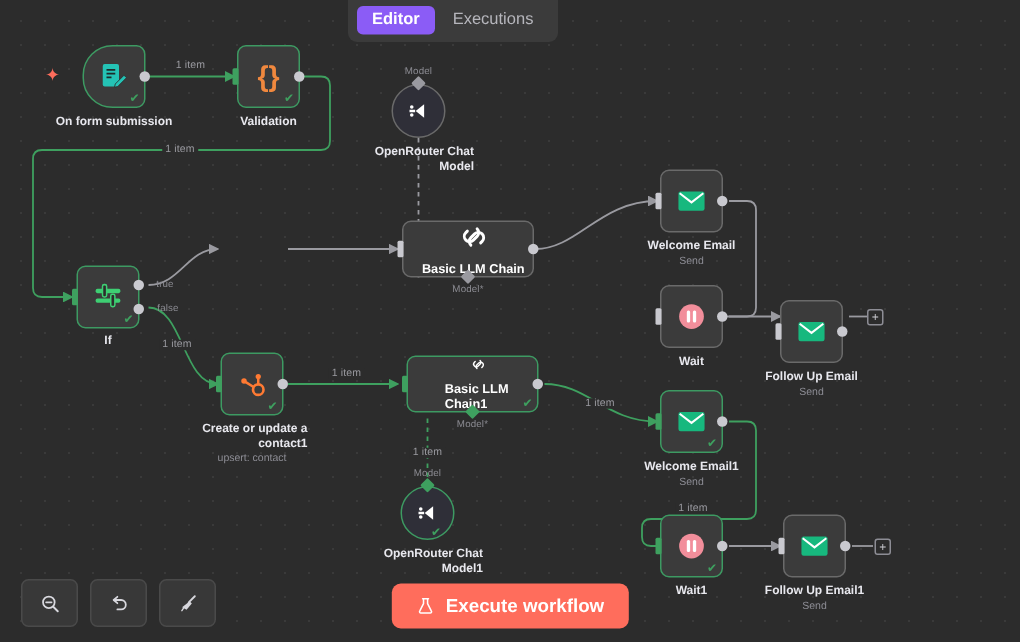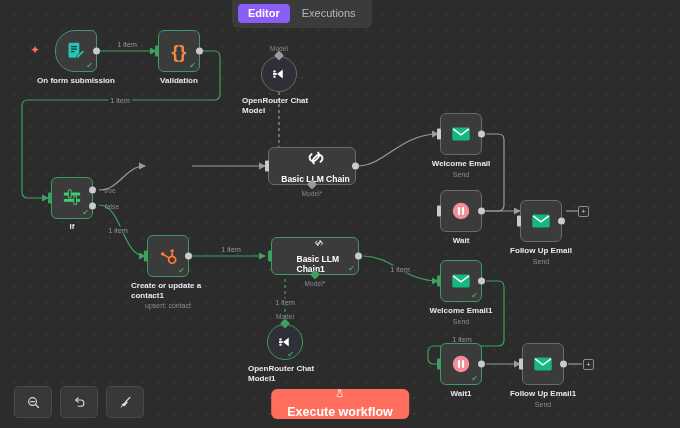--- a/index.html
+++ b/index.html
@@ -57,21 +57,21 @@
   }
   .box.ok{border-color:#3d9a62;}
   .box.wide{width:88px;height:38px;justify-content:flex-start;padding-left:7px;gap:6px;flex-direction:column;}
   .box.trigger{border-top-left-radius:20px;border-bottom-left-radius:20px;}
   .check{
     position:absolute;right:3px;bottom:1px;
     font-size:8px;color:#3ea05f;line-height:1;
   }
   .nlabel{
     position:absolute;left:50%;transform:translateX(-50%);
-    top:46px;text-align:left;white-space:nowrap;
+    top:46px;text-align:right;white-space:nowrap;
     font-size:8px;font-weight:bold;color:#e8e8ee;line-height:10px;
   }
   .nlabel.two{white-space:normal;width:74px;}
   .nsub{
     position:absolute;left:50%;transform:translateX(-50%);
     text-align:center;white-space:nowrap;
     font-size:7px;color:#8d8d95;line-height:9px;
   }
   .inline-title{font-size:8.5px;font-weight:bold;color:#ffffff;line-height:10px;}
 
@@ -116,21 +116,20 @@
     background:#383838;border:1px solid #4a4a4a;
     display:flex;align-items:center;justify-content:center;cursor:pointer;
   }
   .exec{
     position:absolute;left:50%;transform:translateX(-50%);bottom:9px;z-index:40;
     background:#ff6d5c;border:none;border-radius:6px;
     height:30px;padding:0 16px;cursor:pointer;
     display:flex;align-items:center;gap:7px;
     color:#ffffff;font-size:12.5px;font-weight:bold;
     font-family:"Liberation Sans",sans-serif;
-    flex-direction:column;
   }
 </style>
 </head>
 <body>
 
 <div id="app">
 
   <div class="canvas"></div>
 
   <svg class="edges" width="680" height="428" viewBox="0 0 680 428">

